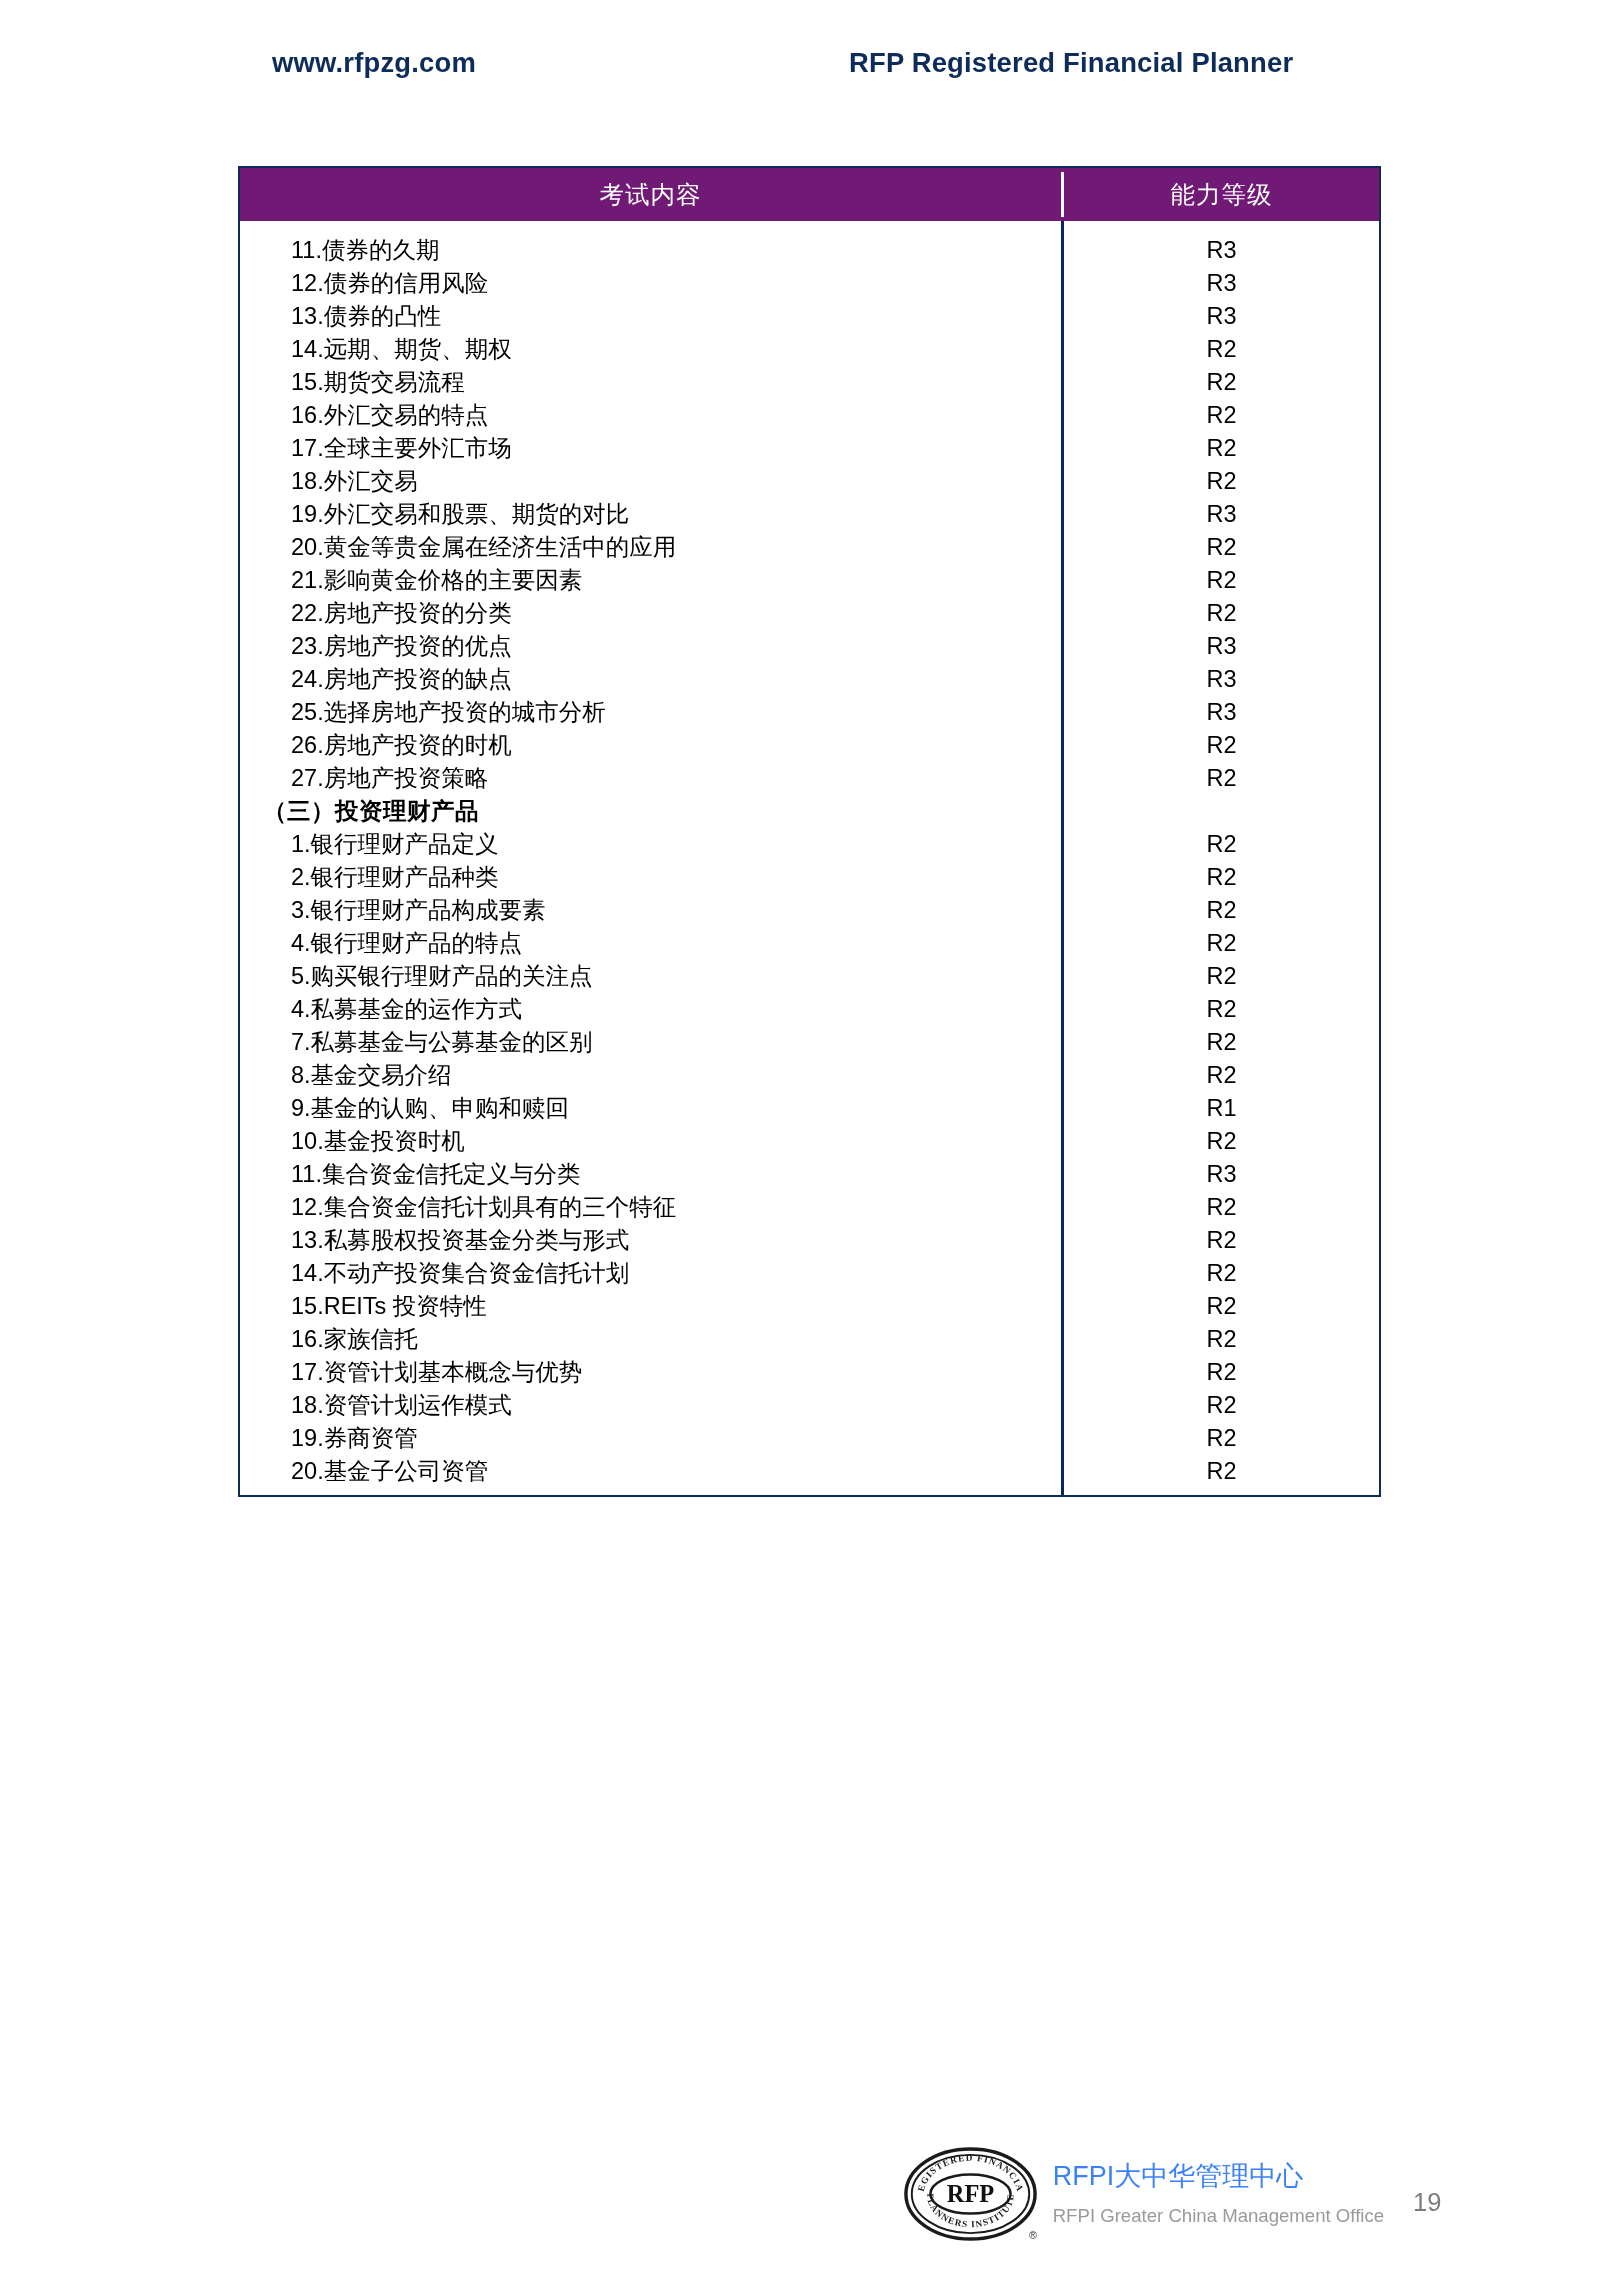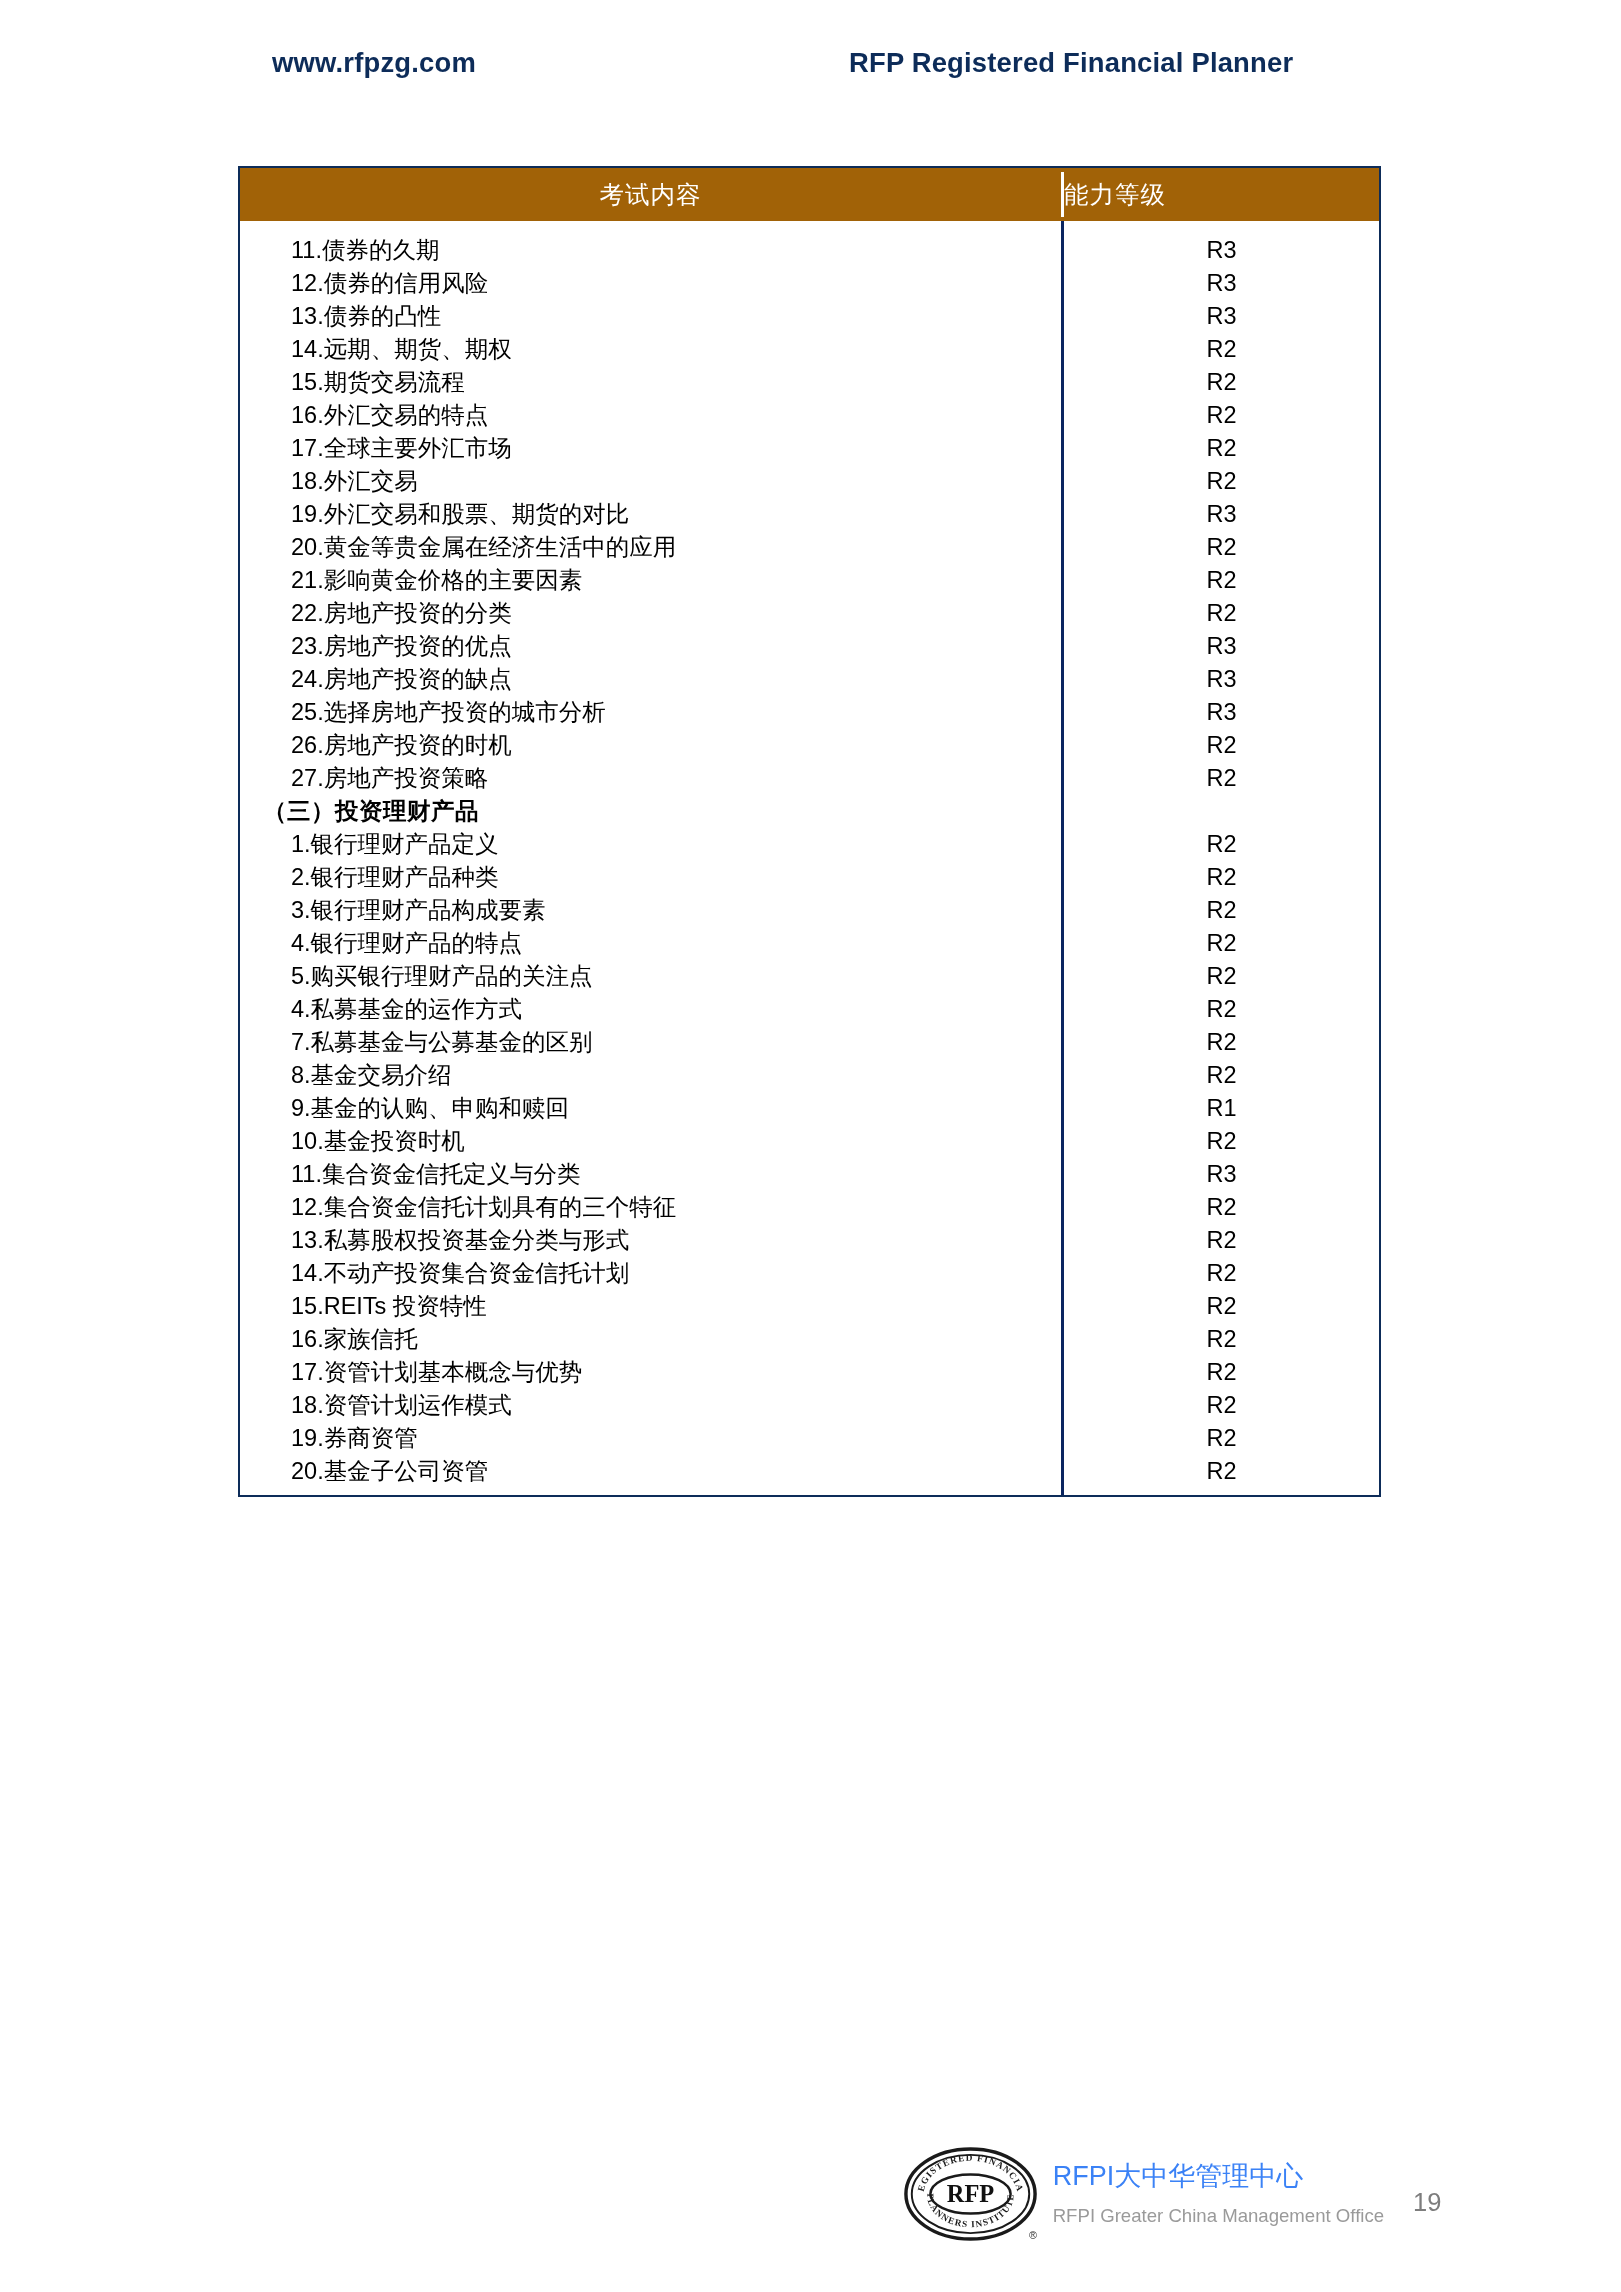--- a/index.html
+++ b/index.html
@@ -60,41 +60,42 @@
     left: 238px;
     top: 166px;
     width: 1143px;
     border: 2.9px solid #0d2c59;
     box-sizing: border-box;
     background: #ffffff;
   }
 
   .table-head {
     display: flex;
-    background: #a16207;
+    background: #701a75;
     height: 53px;
     align-items: center;
     box-sizing: border-box;
   }
   .th-content {
     flex: 0 0 821px;
     text-align: center;
     color: #ffffff;
     font-size: 24.5px;
     letter-spacing: 1px;
     box-sizing: border-box;
   }
   .th-divider {
     flex: 0 0 2.9px;
     align-self: stretch;
     background: #ffffff;
     margin: 3.9px 0;
   }
   .th-level {
     flex: 1 1 auto;
+    text-align: center;
     color: #ffffff;
     font-size: 24.5px;
     letter-spacing: 1px;
     box-sizing: border-box;
   }
 
   .table-body {
     position: relative;
     padding: 9.8px 0 9.8px 0;
   }

